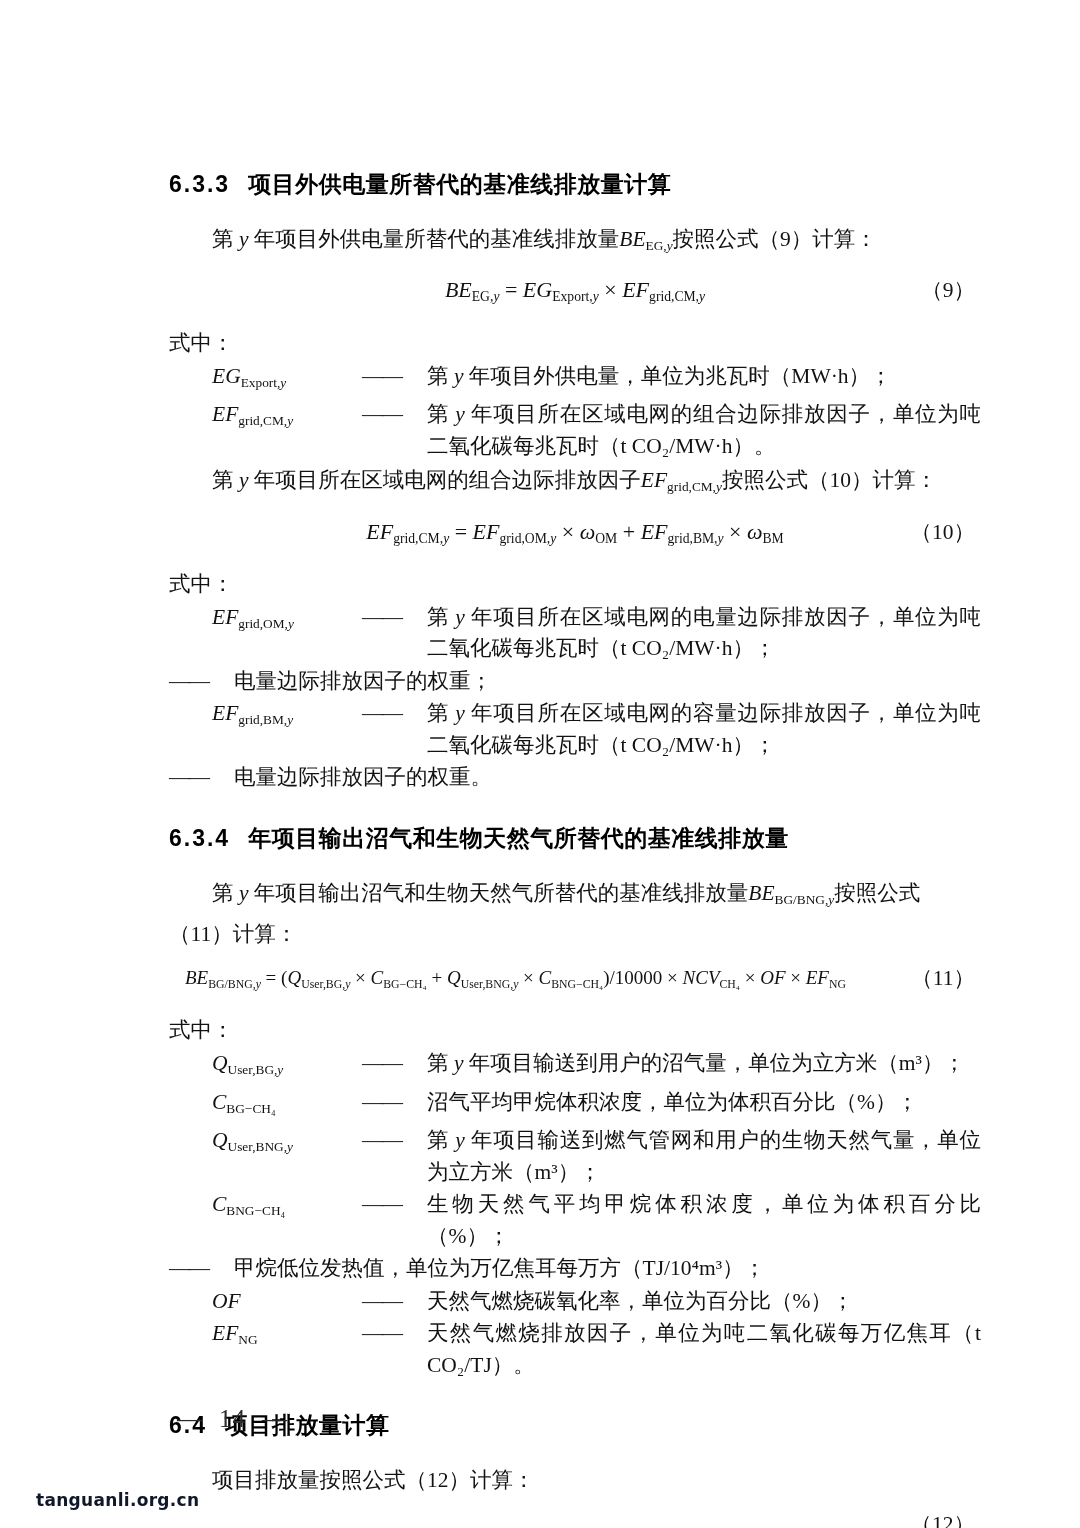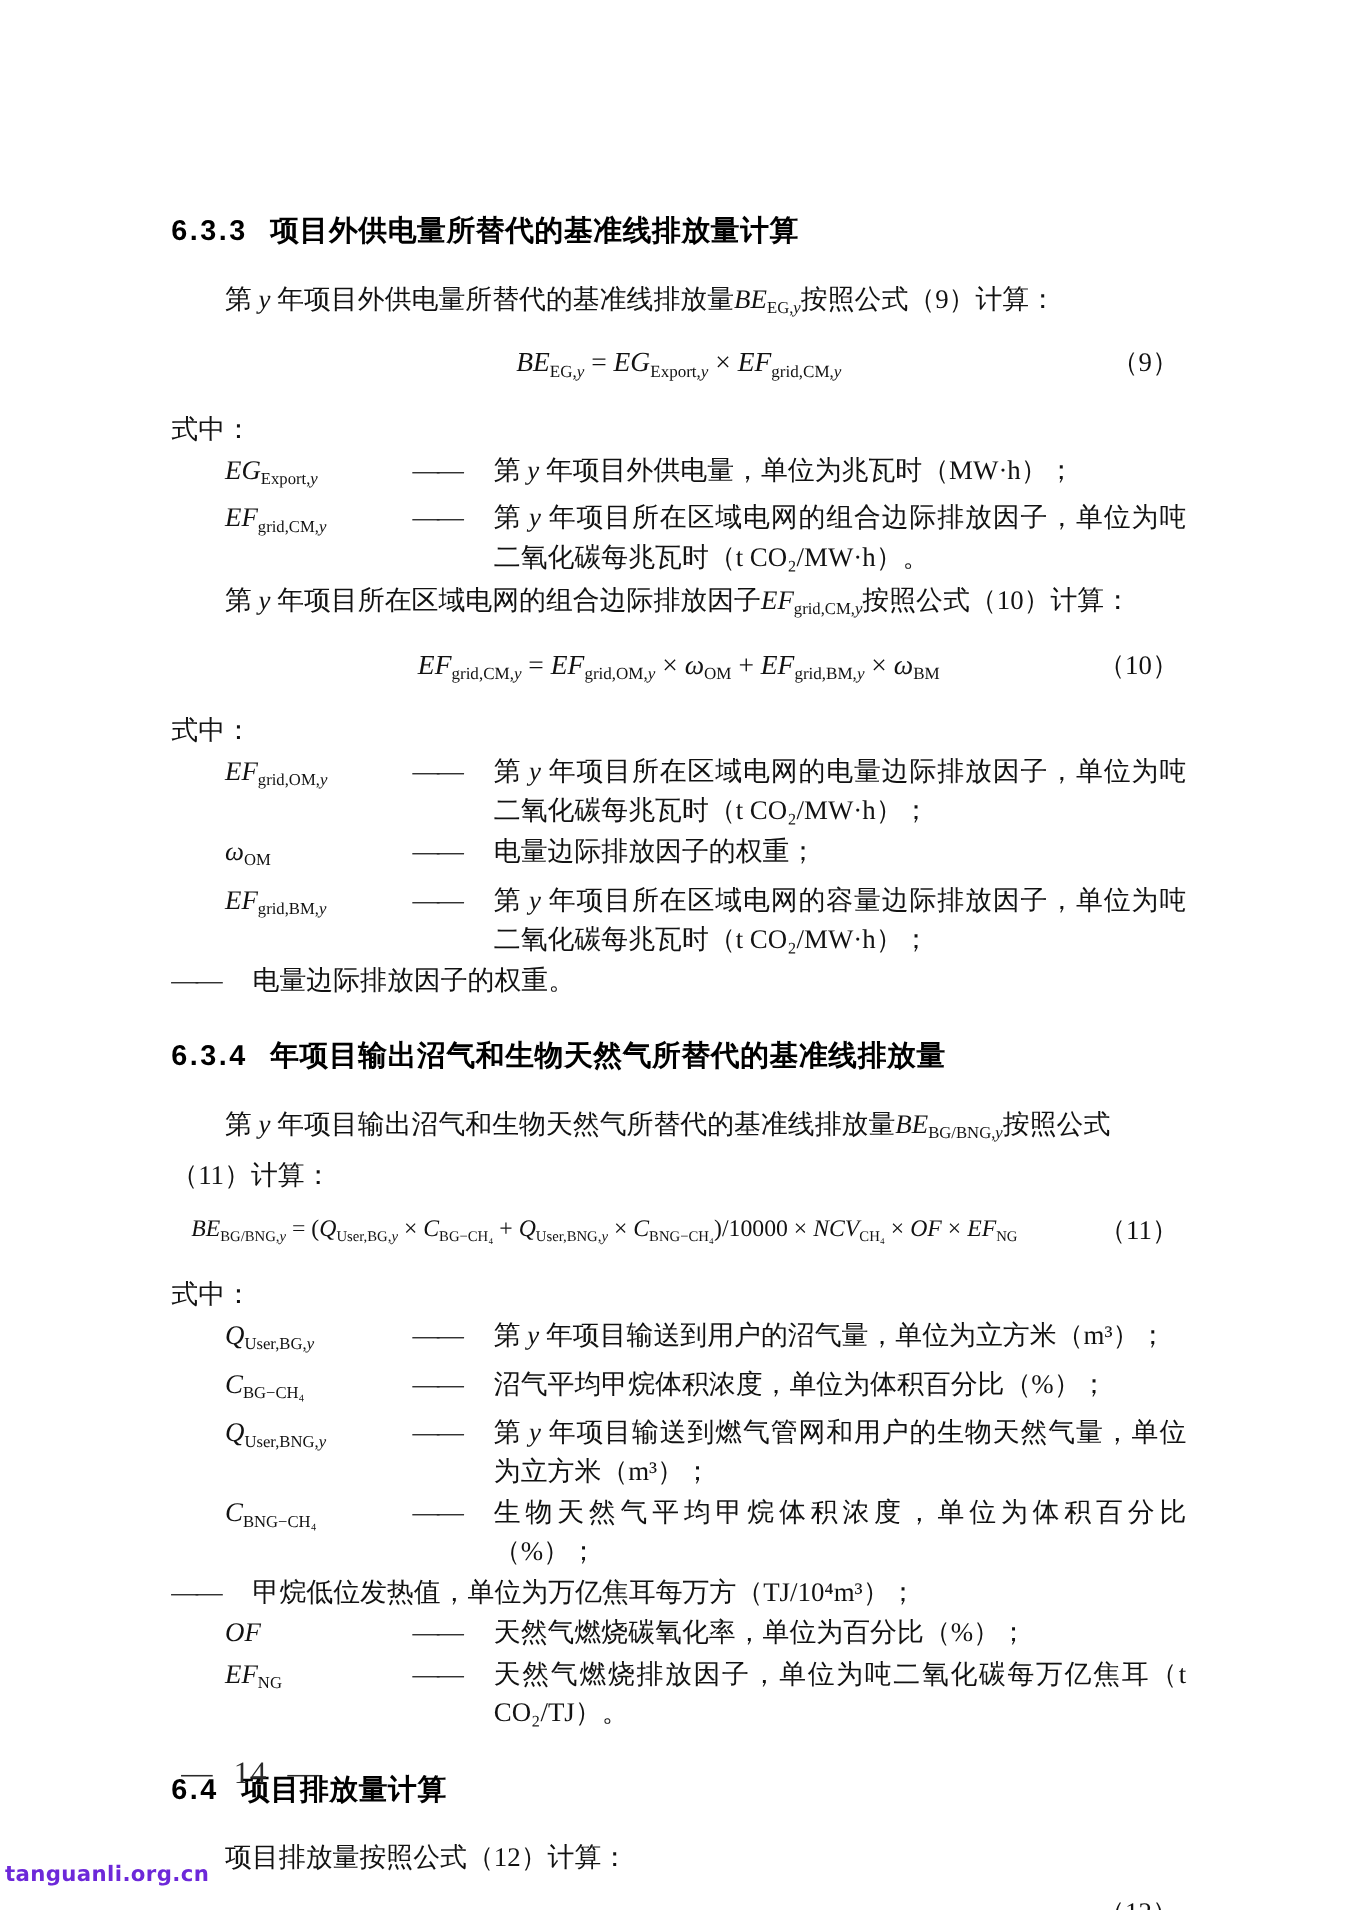--- a/index.html
+++ b/index.html
@@ -3,20 +3,21 @@
 <meta charset="utf-8">
 <style>
   html,body{margin:0;padding:0;background:#ffffff;}
   .page{
     position:relative;
     width:960px;height:1528px;
     background:#ffffff;
     color:#121212;
     font-family:"Liberation Serif","DejaVu Serif",serif;
     overflow:hidden;
+    margin-left:32px;
   }
   .content{
     position:absolute;
     left:137px;top:170px;
     width:812px;
   }
   
   .heading{
     font-family:"Liberation Sans","DejaVu Sans",sans-serif;
     font-weight:700;
@@ -101,21 +102,21 @@
   .f-dash{margin:0 2px;}
   .f-num{margin:0 14px;}
   
   .watermark{
     position:absolute;
     left:4px;top:1490px;
     font-family:"DejaVu Sans","Liberation Sans",sans-serif;
     font-weight:700;
     font-size:17px;
     letter-spacing:0.3px;
-    color:#6d28d9;
+    color:#0f172a;
   }
 </style>
 </head>
 <body>
 
 <div class="page">
   <div class="content">
       <div class="heading first"><span class="h-num">6.3.3</span><span class="h-title">项目外供电量所替代的基准线排放量计算</span></div>
       <div class="para"><span class="seg-n">第 </span><span class="seg-v">y</span><span class="seg-n"> 年项目外供电量所替代的基准线排放量</span><span class="seg-v">BE</span><span class="seg-s">EG,</span><span class="seg-si">y</span><span class="seg-n">按照公式（9）计算：</span></div>
       <div class="formula-row"><span class="formula"><span class="seg-v">BE</span><span class="seg-s">EG,</span><span class="seg-si">y</span><span class="seg-n"> = </span><span class="seg-v">EG</span><span class="seg-s">Export,</span><span class="seg-si">y</span><span class="seg-n"> × </span><span class="seg-v">EF</span><span class="seg-s">grid,CM,</span><span class="seg-si">y</span></span><span class="formula-num">（9）</span></div>
@@ -132,21 +133,20 @@
       </div>
       <div class="para"><span class="seg-n">第 </span><span class="seg-v">y</span><span class="seg-n"> 年项目所在区域电网的组合边际排放因子</span><span class="seg-v">EF</span><span class="seg-s">grid,CM,</span><span class="seg-si">y</span><span class="seg-n">按照公式（10）计算：</span></div>
       <div class="formula-row"><span class="formula"><span class="seg-v">EF</span><span class="seg-s">grid,CM,</span><span class="seg-si">y</span><span class="seg-n"> = </span><span class="seg-v">EF</span><span class="seg-s">grid,OM,</span><span class="seg-si">y</span><span class="seg-n"> × </span><span class="seg-v">ω</span><span class="seg-s">OM</span><span class="seg-n"> + </span><span class="seg-v">EF</span><span class="seg-s">grid,BM,</span><span class="seg-si">y</span><span class="seg-n"> × </span><span class="seg-v">ω</span><span class="seg-s">BM</span></span><span class="formula-num">（10）</span></div>
       <div class="flabel">式中：</div>
       <div class="term">
         <span class="term-sym"><span class="seg-v">EF</span><span class="seg-s">grid,OM,</span><span class="seg-si">y</span></span>
         <span class="term-dash">——</span>
         <span class="term-desc"><span class="seg-n">第 </span><span class="seg-v">y</span><span class="seg-n"> 年项目所在区域电网的电量边际排放因子，单位为吨二氧化碳每兆瓦时（t CO₂/MW·h）；</span></span>
       </div>
       <div class="term">
-        <span class="term-sym"><span class="seg-v">ω</span><span class="seg-s">OM</span></span>
         <span class="term-dash">——</span>
         <span class="term-desc"><span class="seg-n">电量边际排放因子的权重；</span></span>
       </div>
       <div class="term">
         <span class="term-sym"><span class="seg-v">EF</span><span class="seg-s">grid,BM,</span><span class="seg-si">y</span></span>
         <span class="term-dash">——</span>
         <span class="term-desc"><span class="seg-n">第 </span><span class="seg-v">y</span><span class="seg-n"> 年项目所在区域电网的容量边际排放因子，单位为吨二氧化碳每兆瓦时（t CO₂/MW·h）；</span></span>
       </div>
       <div class="term">
         <span class="term-dash">——</span>

